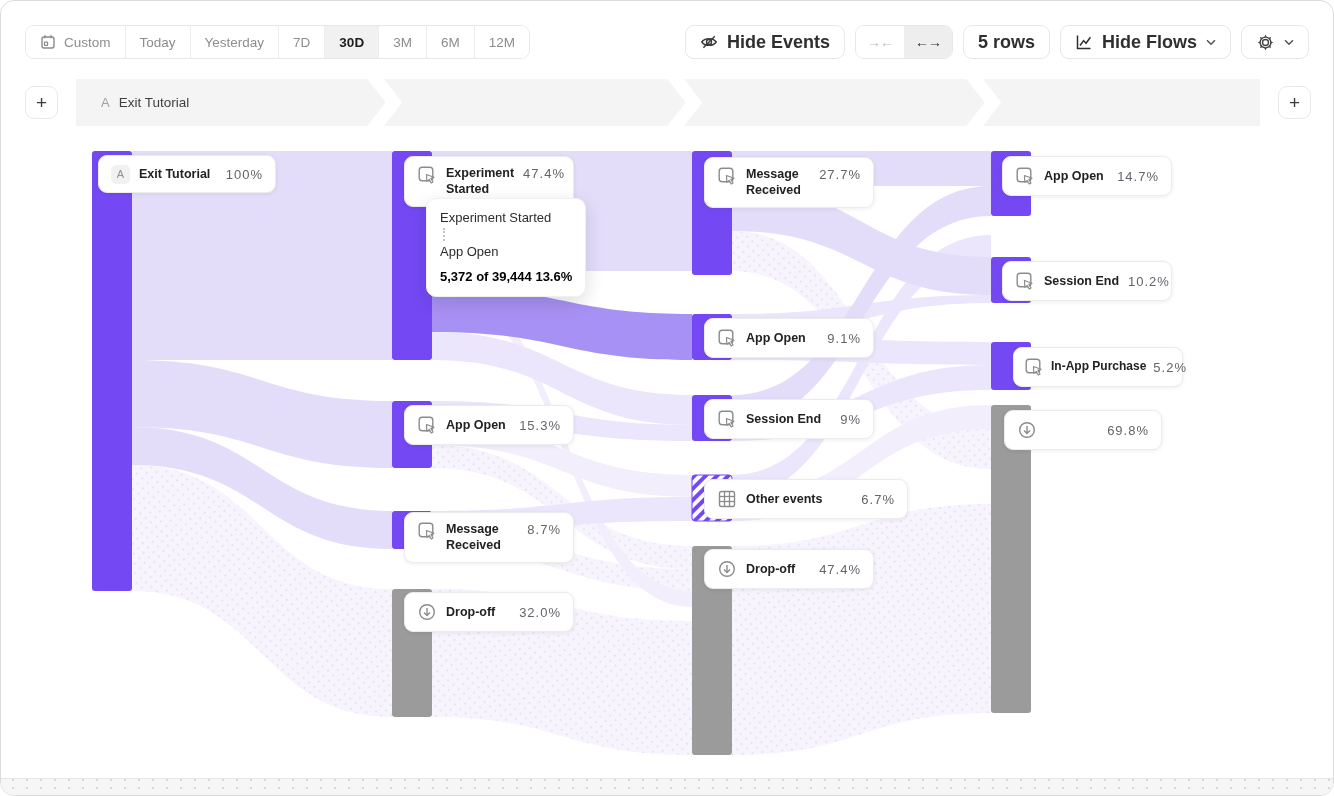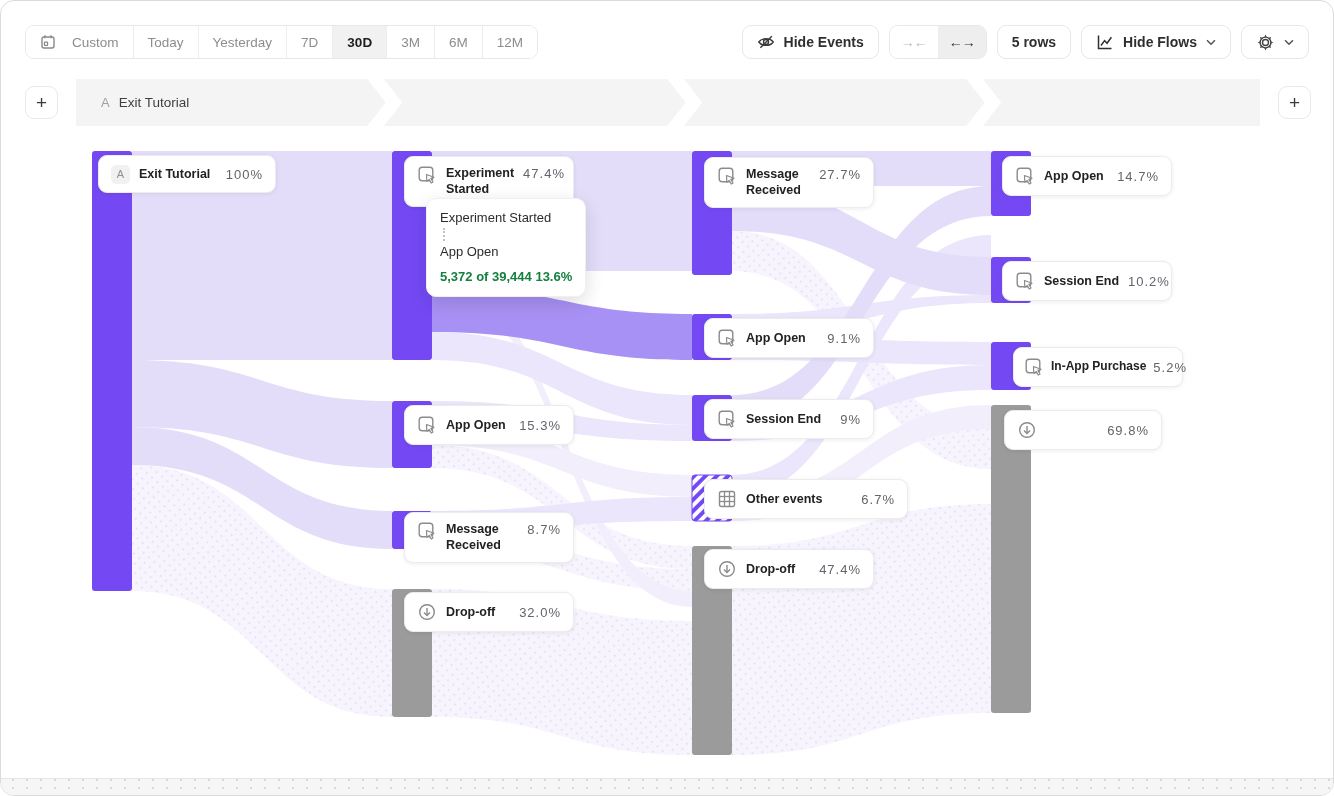--- a/index.html
+++ b/index.html
@@ -6,27 +6,27 @@
   html,body { background:#fff; font-family:"Liberation Sans", sans-serif; }
   .app {
     position:relative; width:1334px; height:796px; background:#fff;
     border:1px solid #dcdcdc; border-radius:14px; overflow:hidden;
   }
 
   
   .topbar { position:absolute; left:24px; right:24px; top:24px; height:34px;
     display:flex; justify-content:space-between; align-items:center; z-index:7; }
   .seg { display:inline-flex; border:1px solid #e7e7e7; border-radius:9px; overflow:hidden; background:#fff; height:34px; }
-  .seg-item { display:flex; align-items:center; gap:16px; padding:0 14px; font-size:13.5px;
+  .seg-item { display:flex; align-items:center; gap:8px; padding:0 14px; font-size:13.5px;
     color:#8d8d8d; border-left:1px solid #ededed; background:#fff; cursor:pointer; white-space:nowrap; }
   .seg-item:first-child { border-left:none; }
   .seg-item.sel { background:#f1f1f2; color:#1d1d1f; font-weight:700; }
   .right-tools { display:flex; align-items:center; gap:10px; }
   .tbtn { display:flex; align-items:center; gap:9px; height:34px; padding:0 14px;
-    border:1px solid #e7e7e7; border-radius:9px; background:#fff; font-size:14px;
+    border:1px solid #e7e7e7; border-radius:9px; background:#fff; font-size:18px;
     color:#2f2f2f; font-weight:600; cursor:pointer; white-space:nowrap; }
   .arrowseg { display:inline-flex; border:1px solid #e7e7e7; border-radius:9px; overflow:hidden; height:34px; }
   .arrowseg .aitem { display:flex; align-items:center; padding:0 11px; font-size:14px; letter-spacing:-1px; }
   .aitem.dis { color:#b9b9b9; background:#fff; }
   .aitem.on  { color:#2e2e2e; background:#eeeeee; font-weight:700; }
 
   
   .plusbtn { position:absolute; top:85px; width:33px; height:33px; border:1px solid #e8e8e8;
     border-radius:9px; background:#fff; color:#3c3c3c; font-size:19px; line-height:31px;
     text-align:center; cursor:pointer; z-index:7; font-weight:400; }
@@ -61,21 +61,21 @@
   .abadge { flex:0 0 auto; width:19px; height:19px; border-radius:5px; background:#f1f1f2;
     color:#8f8f95; font-size:11px; font-weight:400; display:flex; align-items:center; justify-content:center; }
   .card.tight { gap:7px; padding:0 10px;margin-left:11px; }
 
   
   .tooltip { position:absolute; left:425px; top:197px; z-index:6; background:#fff;
     border:1px solid #f0f0f0; border-radius:10px; padding:11px 13px 12px;
     box-shadow:0 6px 18px rgba(20,20,43,.14); }
   .tt-ev { font-size:13px; color:#2c2c2c; white-space:nowrap; }
   .tt-sep { height:13px; border-left:2px dotted #c3c3c3; margin:3px 0 3px 3px; width:0; }
-  .tt-val { margin-top:10px; font-weight:700; font-size:13px; color:#15803d; white-space:nowrap; }
+  .tt-val { margin-top:10px; font-weight:700; font-size:13px; color:#000000; white-space:nowrap; }
 
   
   .footer { position:absolute; left:0; right:0; top:777px; height:18px; background:#f6f6f6;
     border-top:1px solid #e5e5e5; z-index:2;
     background-image:radial-gradient(circle, #d9d9d9 1px, transparent 1.3px);
     background-size:14px 8px; background-position:5px 5px; }
 
   .ic { display:block; }
 </style>
 </head>

